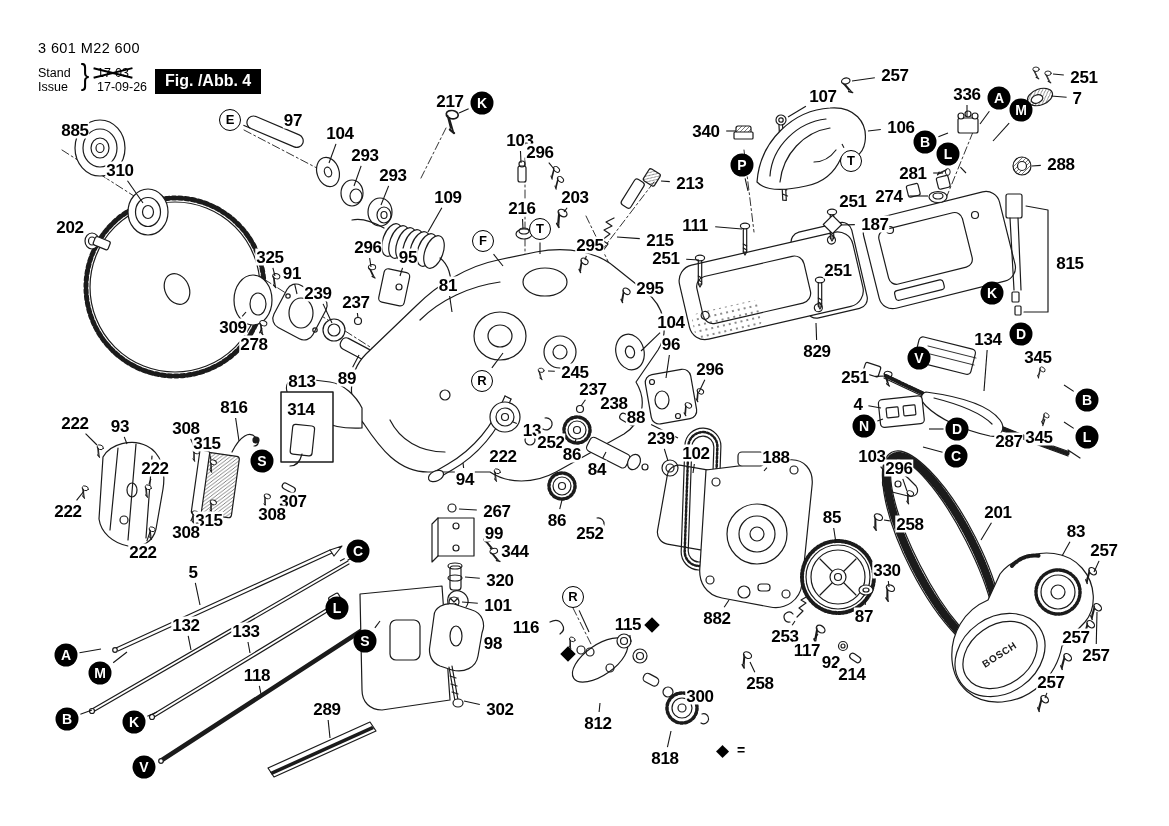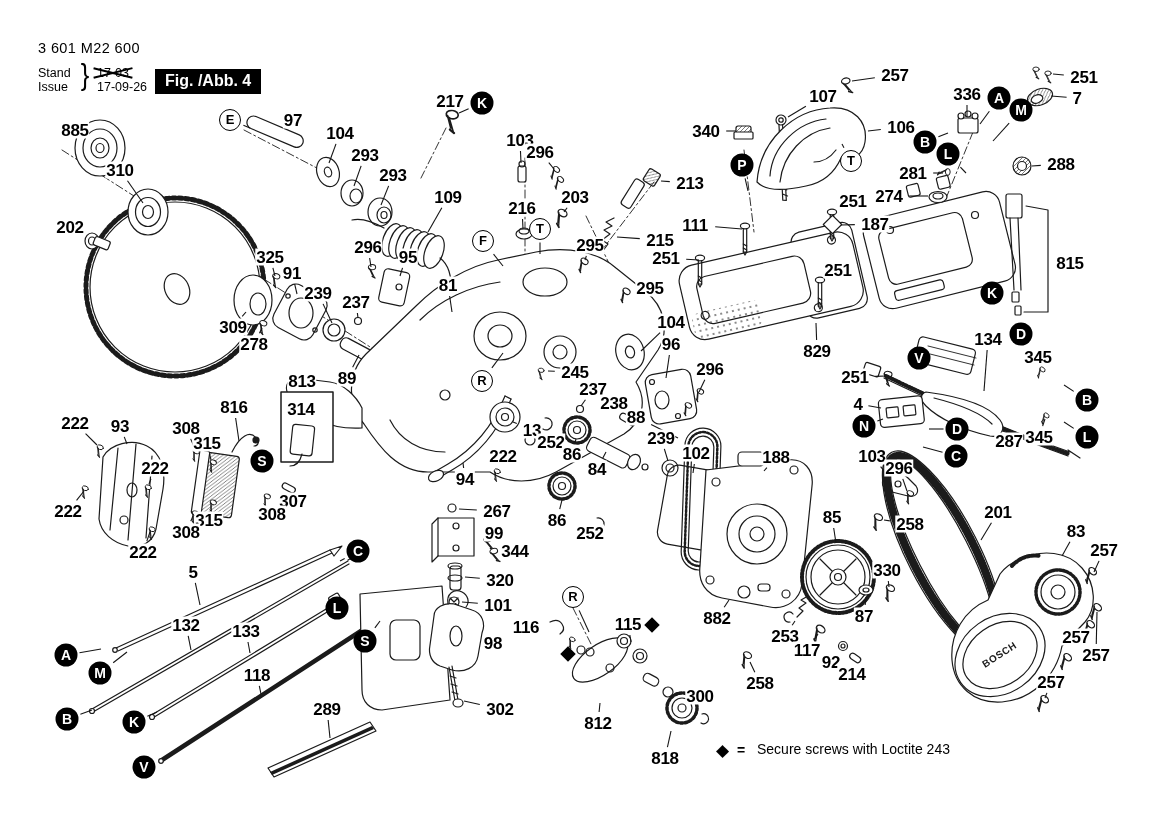--- a/index.html
+++ b/index.html
@@ -522,21 +522,20 @@
 <div class="tb" id="standlbl">Stand</div>
 <div class="tb" id="issuelbl">Issue</div>
 <div class="tb" id="brace">}</div>
 <div class="tb" id="olddate"><span class="struck">17-03</span></div>
 <div class="tb" id="newdate">17-09-26</div>
 <div class="tb" id="figbox">Fig. /Abb. 4</div>
 
 <div class="tb" id="legend">
   <span class="dg">◆</span><span class="eq">=</span>
   <span id="legend-lines">
-    <span style="display:block">Secure screws with Loctite 243</span>
   </span>
 </div>
 
 
 <div class="plabel" style="left: 75px; top: 130px;">885</div>
     <div class="plabel" style="left: 120px; top: 170px;">310</div>
     <div class="plabel" style="left: 70px; top: 227px;">202</div>
     <div class="plabel" style="left: 293px; top: 120px;">97</div>
     <div class="plabel" style="left: 340px; top: 133px;">104</div>
     <div class="plabel" style="left: 365px; top: 155px;">293</div>

